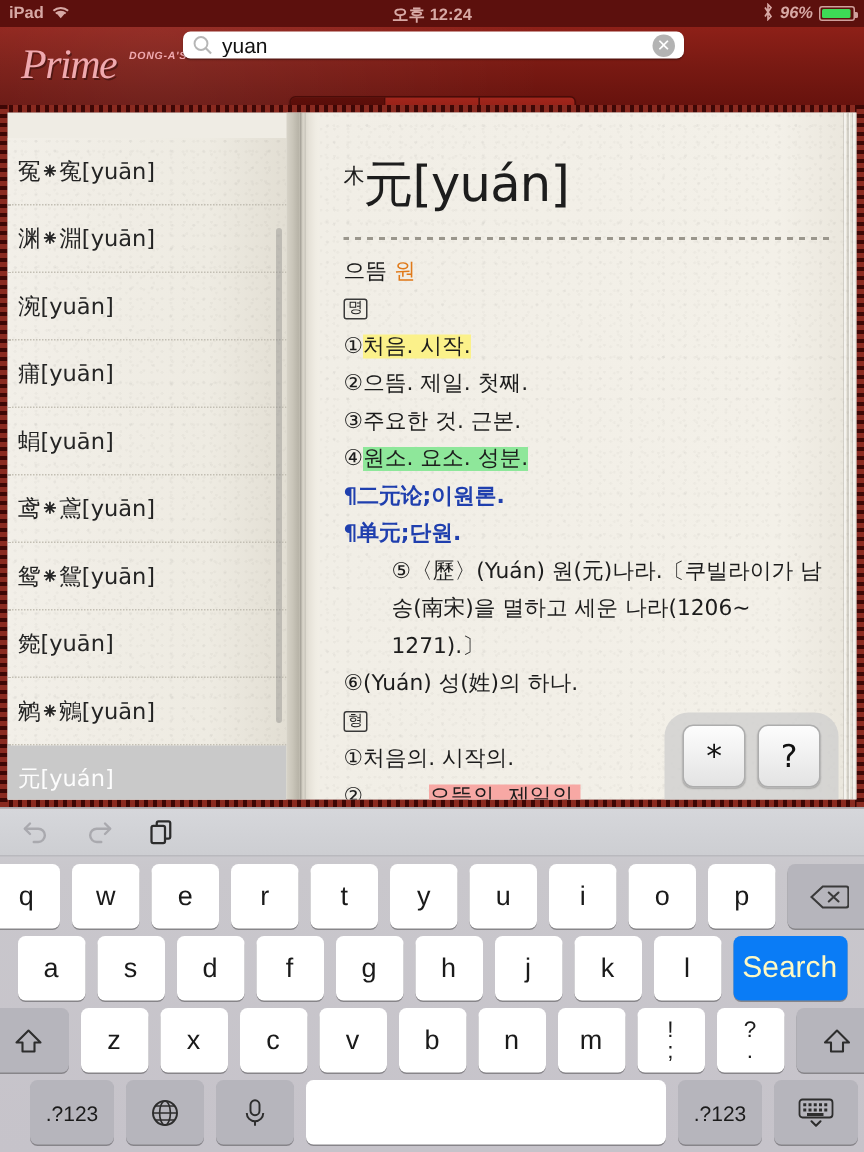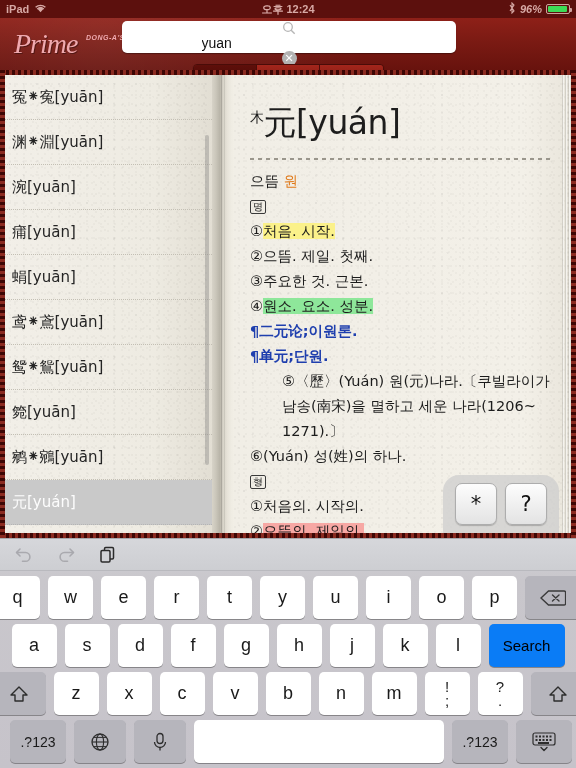--- a/index.html
+++ b/index.html
@@ -56,26 +56,25 @@
     position: absolute; left: 6px; top: 8px;
     text-shadow: 1px 1px 0 rgba(0,0,0,0.35);
   }
   .logo .dongas {
     position: absolute; left: 78px; top: 14px;
     font-size: 7px; font-weight: bold; font-style: italic;
     color: #f0aab0; letter-spacing: 0.5px;
   }
 
   .searchwrap {
-    position: absolute; left: 122px; top: 3px; width: 334px; height: 32px;
+    position: absolute; left: 122px; top: 3px; width: 334px; height: 18px;
     background: #fff; border-radius: 5px;
     display: flex; align-items: center;
     padding: 0 6px;
     box-shadow: 0 1px 1px rgba(0,0,0,.35);
-    flex-direction: column;
   }
   .search-icon { width: 14px; height: 14px; flex: 0 0 14px; opacity: .55; }
   .search-input {
     border: 0; outline: 0; flex: 1;
     font-size: 14px; color: #111; padding-left: 6px;
     font-family: "Liberation Sans", sans-serif;
     background: transparent;
   }
   .clear-btn {
     width: 15px; height: 15px; border-radius: 50%;
@@ -136,23 +135,24 @@
       radial-gradient(circle at 73% 31%, rgba(0,0,0,.03) 0 1px, transparent 1px),
       radial-gradient(circle at 88% 82%, rgba(0,0,0,.03) 0 1px, transparent 1px),
       radial-gradient(circle at 28% 88%, rgba(0,0,0,.025) 0 1px, transparent 1px);
     background-size: 9px 9px, 13px 13px, 7px 7px, 11px 11px, 15px 15px;
     opacity: .85;
   }
 
   
   .leftpage {
     position: relative;
-    width: 207px; height: 458px;
+    width: 186px; height: 458px;
     background: linear-gradient(90deg, #f2efe8 0%, #eeebe2 72%, #e2ded3 100%);
     overflow: hidden;
+    margin-top: 17px;
   }
   .wordlist { position: relative; z-index: 2; }
   .word-item {
     height: 45px;
     display: flex; align-items: center;
     padding-left: 7px;
     font-size: 15px; color: #242424;
     border-bottom: 1px dotted #c3bfb4;
     font-family: "DejaVu Sans", "Liberation Sans", sans-serif;
     cursor: pointer;
@@ -210,21 +210,21 @@
   }
   .line.blue { color: #1f3fae; font-weight: bold; }
   .line.wrap { white-space: normal; margin-left: 32px; }
   .pos-box {
     display: inline-block; border: 1px solid #3a3a3a; border-radius: 2px;
     font-size: 10px; line-height: 12px; padding: 0 2px;
     vertical-align: middle; color: #222;
   }
   .hl-yellow { background: #fbf18a; }
   .hl-green  { background: #8ee79a; }
-  .hl-pink   { background: #f7a8a4; }
+  .hl-pink   { background: #f7a8a4; margin-left: 44px; }
   .orange { color: #e07a1a; }
 
   
   .float-pad {
     position: absolute; right: 12px; bottom: -6px; z-index: 6;
     background: rgba(205,205,205,.75);
     border-radius: 16px 16px 0 0;
     padding: 8px 12px 14px 12px;
     display: flex; gap: 8px;
   }
@@ -256,33 +256,33 @@
     gap: 8px; padding: 5px 4px 0 4px;
   }
   .key {
     background: #fff; border-radius: 5px;
     height: 43px; min-width: 45px; flex: 1 1 0;
     display: flex; align-items: center; justify-content: center;
     font-size: 18px; color: #1a1a1a; cursor: pointer;
     box-shadow: 0 1px 0 rgba(0,0,0,.32);
     font-family: "Liberation Sans", sans-serif;
   }
-  .key.blue { background: #0a7cf6; color: #000000; font-size: 15px; flex: 0 0 76px; }
+  .key.blue { background: #0a7cf6; color: #fef9c3; font-size: 20px; flex: 0 0 76px; }
   .key.bksp { flex: 0 0 56px; background: #b6b5bc; }
   .key.shift { flex: 0 0 54px; background: #b6b5bc; }
   .key.dual { flex-direction: column; gap: 0; font-size: 13px; line-height: 14px; }
   .key.dual .top { font-size: 15px; }
   .key.dual .bot { font-size: 15px; }
   .key.num { flex: 0 0 56px; background: #b6b5bc; font-size: 14px; }
   .key.globe, .key.mic { flex: 0 0 52px; background: #b6b5bc; }
   .key.space { flex: 1 1 auto; background: #fff; }
   .key.hide { flex: 0 0 56px; background: #b6b5bc; }
   .row2 { padding-left: 26px; padding-right: 26px; }
   .row3 { padding-left: 4px; padding-right: 4px; }
-  .row4 { padding-left: 10px; padding-right: 4px; padding-bottom: 6px; }
+  .row4 { padding-left: 20px; padding-right: 4px; padding-bottom: 6px; }
 </style>
 </head>
 <body>
 
 <div id="app">
 
   <div class="statusbar">
     <div class="sb-left">
       <span>iPad</span>
       <span class="wifi-icon">

